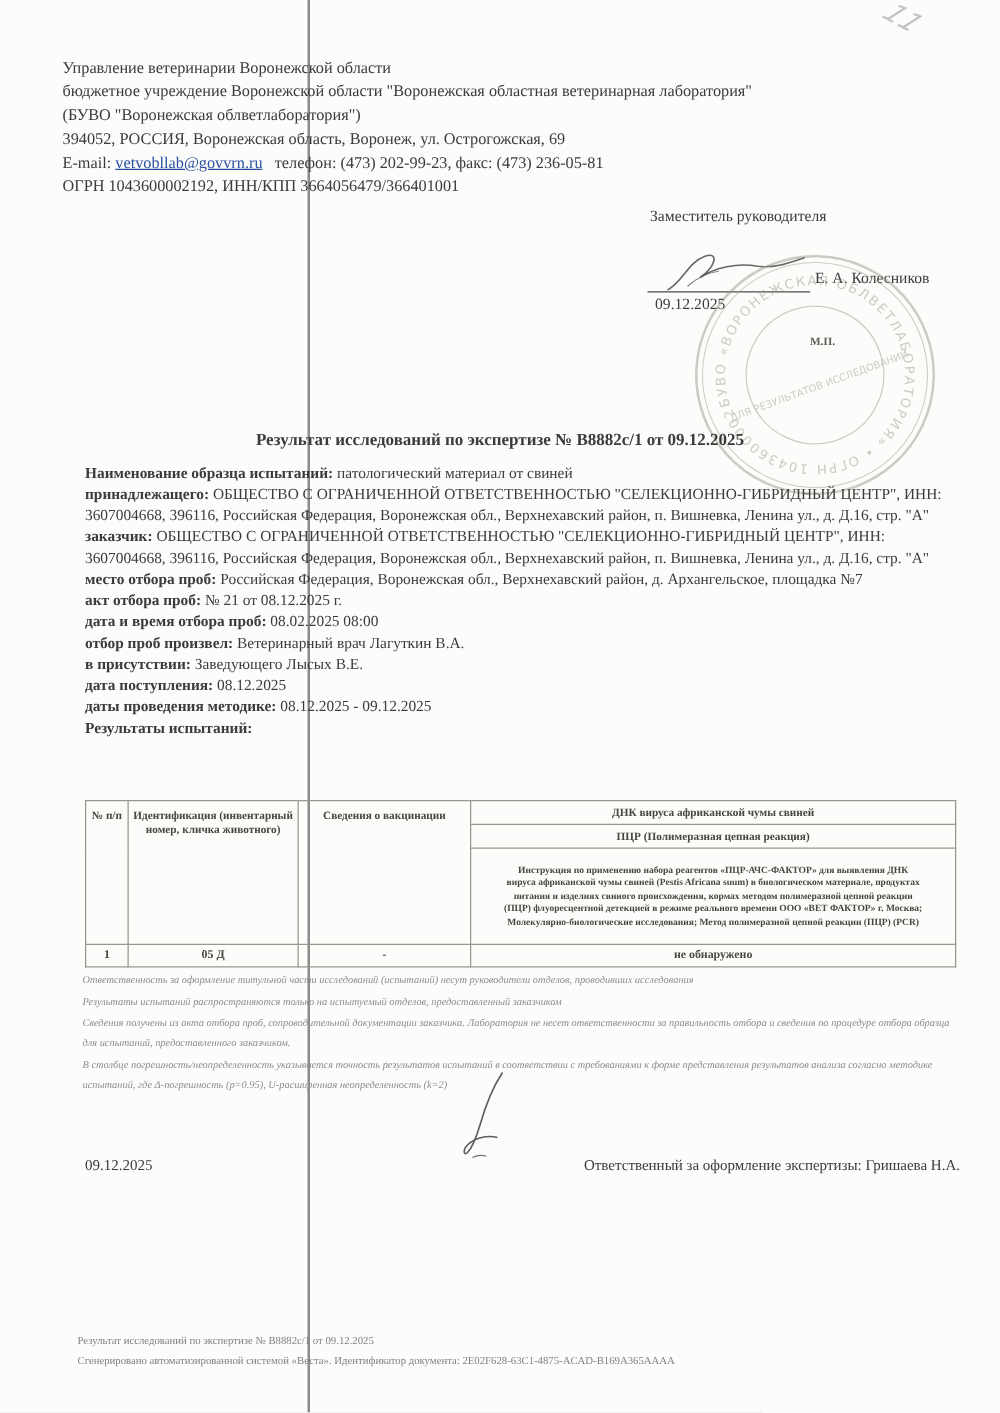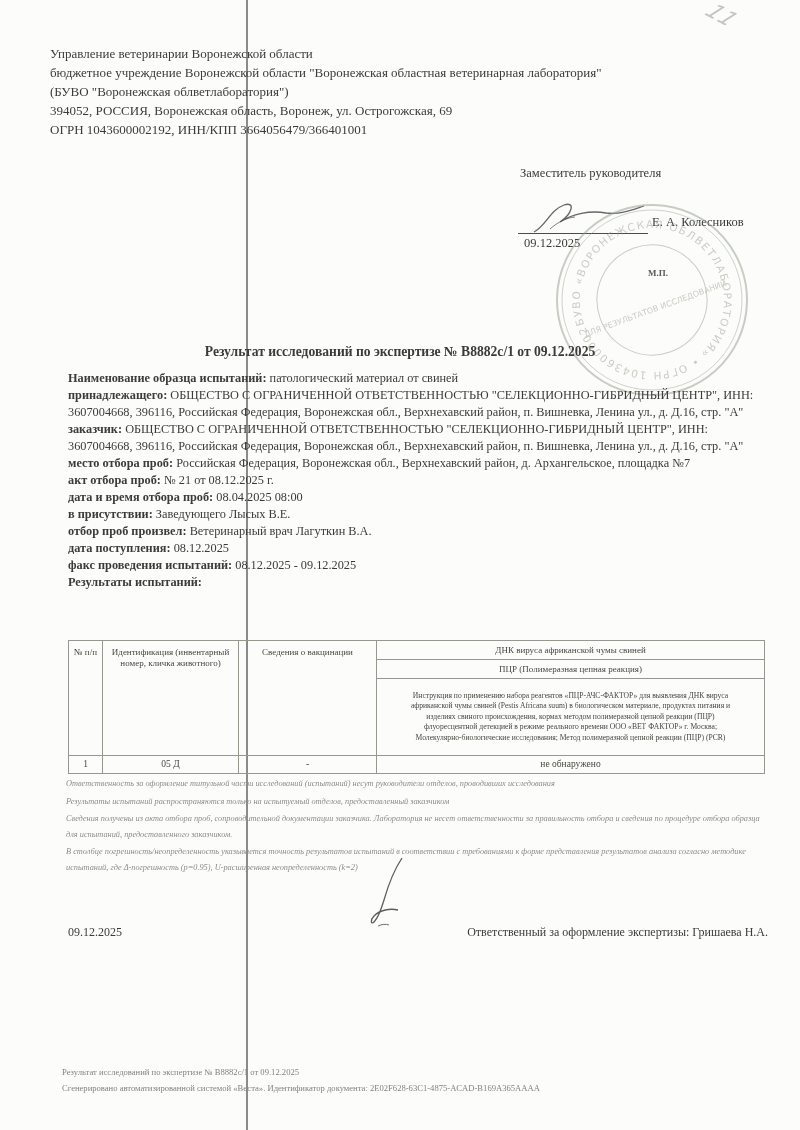--- a/index.html
+++ b/index.html
@@ -39,21 +39,21 @@
   .details{position:absolute;left:68px;top:370px;width:699px;font-size:12.3px;line-height:17px;}
   .details p{margin:0;}
   .details .lbl{font-weight:bold;}
   .results-heading{font-weight:bold;}
   
   .rtable{
     position:absolute;left:68px;top:640px;width:697px;
     border-collapse:collapse;table-layout:fixed;
     font-size:9px;line-height:11px;color:#474740;
   }
-  .rtable th,.rtable td{border:1px solid #979790;padding:1px 3px;font-weight:normal;text-align:center;}
+  .rtable th,.rtable td{border:1px solid #979790;padding:1px 3px;font-weight:bold;text-align:center;}
   .rtable th.top-rowspan{vertical-align:top;padding-top:6px;}
   .rtable .det{height:16px;}
   .rtable .met{height:16px;}
   .rtable .met-full{font-size:7.6px;line-height:10.5px;padding:3px 26px;height:70px;vertical-align:middle;}
   .rtable tr.data td{height:15px;font-size:9.5px;}
   
   .notes{position:absolute;left:66px;top:776px;width:700px;font-size:8.3px;line-height:15.5px;color:#8c8c8c;font-family:"Liberation Serif",serif;}
   .notes p{margin:0 0 2px 0;font-style:italic;}
   
   .sig2{position:absolute;left:358px;top:852px;width:70px;height:80px;}
@@ -71,20 +71,25 @@
 
   <div class="fold-line"></div>
 
   <div class="hand-mark">11</div>
 
   <div class="org-header">
     <div>Управление ветеринарии Воронежской области</div>
     <div>бюджетное учреждение Воронежской области "Воронежская областная ветеринарная лаборатория"</div>
     <div>(БУВО "Воронежская облветлаборатория")</div>
     <div>394052, РОССИЯ, Воронежская область, Воронеж, ул. Острогожская, 69</div>
+    <div>
+      <span>E-mail:</span>
+      <span class="email-link">vetvobllab@govvrn.ru</span>
+      &nbsp;&nbsp;<span>телефон: (473) 202-99-23, факс: (473) 236-05-81</span>
+    </div>
     <div>ОГРН 1043600002192, ИНН/КПП 3664056479/366401001</div>
   </div>
 
   <div class="approval">
     <div>Заместитель руководителя</div>
   </div>
 
   <svg class="sig1" viewBox="0 0 140 42">
     <path d="M14,36 C 26,30 30,14 44,9 C 56,5 52,18 40,26 C 52,18 70,14 86,17 C 100,19 112,14 124,10" fill="none" stroke="#4c4c4c" stroke-width="1.3" opacity="0.85"></path>
     <path d="M30,33 C 38,26 46,22 55,21" fill="none" stroke="#4c4c4c" stroke-width="1" opacity="0.7"></path>
@@ -110,25 +115,25 @@
   <div class="mp-mark">М.П.</div>
 
   <div class="doc-title">Результат исследований по экспертизе № В8882с/1 от 09.12.2025</div>
 
   <div class="details">
     <p><span class="lbl">Наименование образца испытаний:</span> <span>патологический материал от свиней</span></p>
     <p><span class="lbl">принадлежащего:</span> <span>ОБЩЕСТВО С ОГРАНИЧЕННОЙ ОТВЕТСТВЕННОСТЬЮ "СЕЛЕКЦИОННО-ГИБРИДНЫЙ ЦЕНТР", ИНН: 3607004668, 396116, Российская Федерация, Воронежская обл., Верхнехавский район, п. Вишневка, Ленина ул., д. Д.16, стр. "А"</span></p>
     <p><span class="lbl">заказчик:</span> <span>ОБЩЕСТВО С ОГРАНИЧЕННОЙ ОТВЕТСТВЕННОСТЬЮ "СЕЛЕКЦИОННО-ГИБРИДНЫЙ ЦЕНТР", ИНН: 3607004668, 396116, Российская Федерация, Воронежская обл., Верхнехавский район, п. Вишневка, Ленина ул., д. Д.16, стр. "А"</span></p>
     <p><span class="lbl">место отбора проб:</span> <span>Российская Федерация, Воронежская обл., Верхнехавский район, д. Архангельское, площадка №7</span></p>
     <p><span class="lbl">акт отбора проб:</span> <span>№ 21 от 08.12.2025 г.</span></p>
-    <p><span class="lbl">дата и время отбора проб:</span> <span>08.04.2025 08:00</span></p>
+    <p><span class="lbl">дата и время отбора проб:</span> <span>08.02.2025 08:00</span></p>
+    <p><span class="lbl">отбор проб произвел:</span> <span>Ветеринарный врач Лагуткин В.А.</span></p>
     <p><span class="lbl">в присутствии:</span> <span>Заведующего Лысых В.Е.</span></p>
-    <p><span class="lbl">отбор проб произвел:</span> <span>Ветеринарный врач Лагуткин В.А.</span></p>
     <p><span class="lbl">дата поступления:</span> <span>08.12.2025</span></p>
-    <p><span class="lbl">факс проведения испытаний:</span> <span>08.12.2025 - 09.12.2025</span></p>
+    <p><span class="lbl">даты проведения методике:</span> <span>08.12.2025 - 09.12.2025</span></p>
     <p class="results-heading">Результаты испытаний:</p>
   </div>
 
   <table class="rtable">
     <colgroup>
         <col style="width:34px">
         <col style="width:136px">
         <col style="width:138px">
         <col>
       </colgroup>

